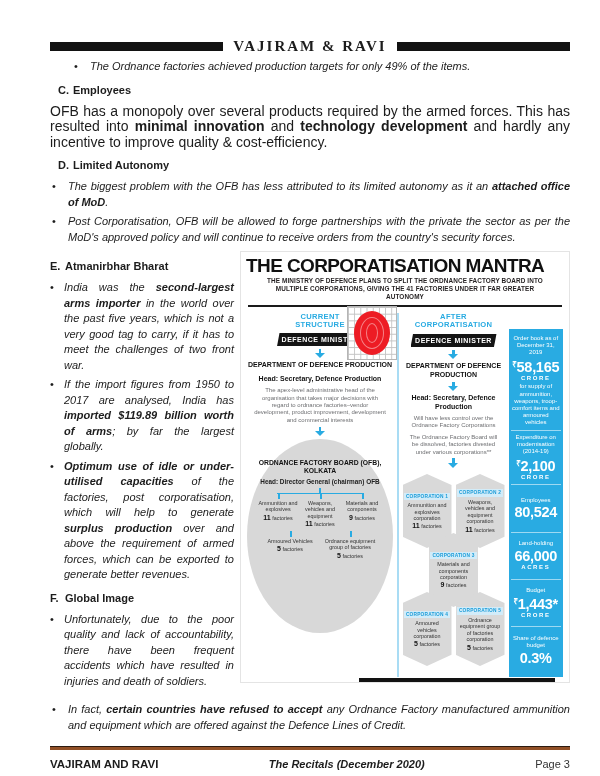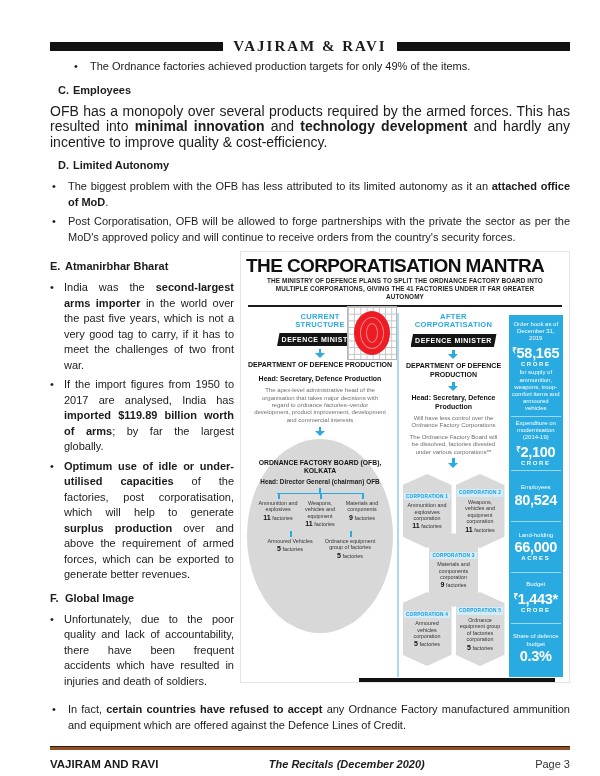--- a/index.html
+++ b/index.html
@@ -9,21 +9,21 @@
 
   
   .brand-bar { display:flex; align-items:center; }
   .brand-bar .bar { flex:1; height:9px; background:#121212; }
   .brand-bar .brand { font-family:"Liberation Serif", serif; font-weight:bold;
     font-size:15px; letter-spacing:2px; padding:0 10px; white-space:nowrap; }
 
   
   .bullet { display:flex; margin:0 0 4px 2px; }
   .bullet .dot { width:16px; flex:none; font-size:11px; line-height:15.5px; }
-  .bullet .txt { flex:1; font-size:11px; line-height:15.5px; text-align:justify; }
+  .bullet .txt { flex:1; font-size:11px; line-height:15.5px; text-align:justify;font-style:italic; }
   .bullet.intro { margin-left:24px; margin-top:4px; margin-bottom:1px; }
   .sec-head { display:flex; margin:8px 0 6px 8px; font-weight:bold; font-size:11px; line-height:15px; }
   .sec-head .pfx { width:15px; flex:none; }
   .para { font-size:14px; line-height:15.5px; text-align:justify; margin-bottom:8px; }
 
   .two-col { display:flex; gap:6px; margin-top:6px; }
   .left-col { width:184px; flex:none; }
   .left-col .sec-head { margin-left:0; }
   .left-col .bullet { margin-left:0; }
   .left-col .bullet .dot { width:14px; }
@@ -78,21 +78,21 @@
   .hx-mid { display:flex; justify-content:center; margin:-15px 0; }
   .hex { width:49px; height:74px; background:#d9d9d9; text-align:center;
     clip-path:polygon(50% 0%,100% 15%,100% 85%,50% 100%,0% 85%,0% 15%);
     display:flex; flex-direction:column; align-items:center; justify-content:center;
     padding:6px 3px; }
   .hex .chip { background:#d2ecf9; color:#1b9cd8; font-weight:bold; font-size:4.8px;
     line-height:5.6px; padding:1px 2px; margin-bottom:2px; letter-spacing:.2px; white-space:nowrap; }
 
   
   .sb { flex:1; background:#29abe2; color:#fff; text-align:center; display:flex;
-    flex-direction:column; padding:3px 2px; margin-top:4px; }
+    flex-direction:column; padding:3px 2px; margin-top:18px; }
   .sb .stat { flex:1; display:flex; flex-direction:column; justify-content:center; padding:3px 1px; }
   .sb .stat + .stat { border-top:1px solid rgba(255,255,255,.55); }
   .sb .lbl { font-size:6px; line-height:7.4px; }
   .sb .val { font-size:14.5px; font-weight:bold; line-height:16px; letter-spacing:-.3px; }
   .sb .cur { font-size:8px; vertical-align:5px; font-weight:bold; }
   .sb .unit { font-size:6px; font-weight:bold; letter-spacing:1.6px; line-height:7.5px; }
   .sb .note { font-size:6px; line-height:7.2px; margin-top:1px; }
 
   
   .target { position:absolute; left:106px; top:54px; width:50px; height:54px;

